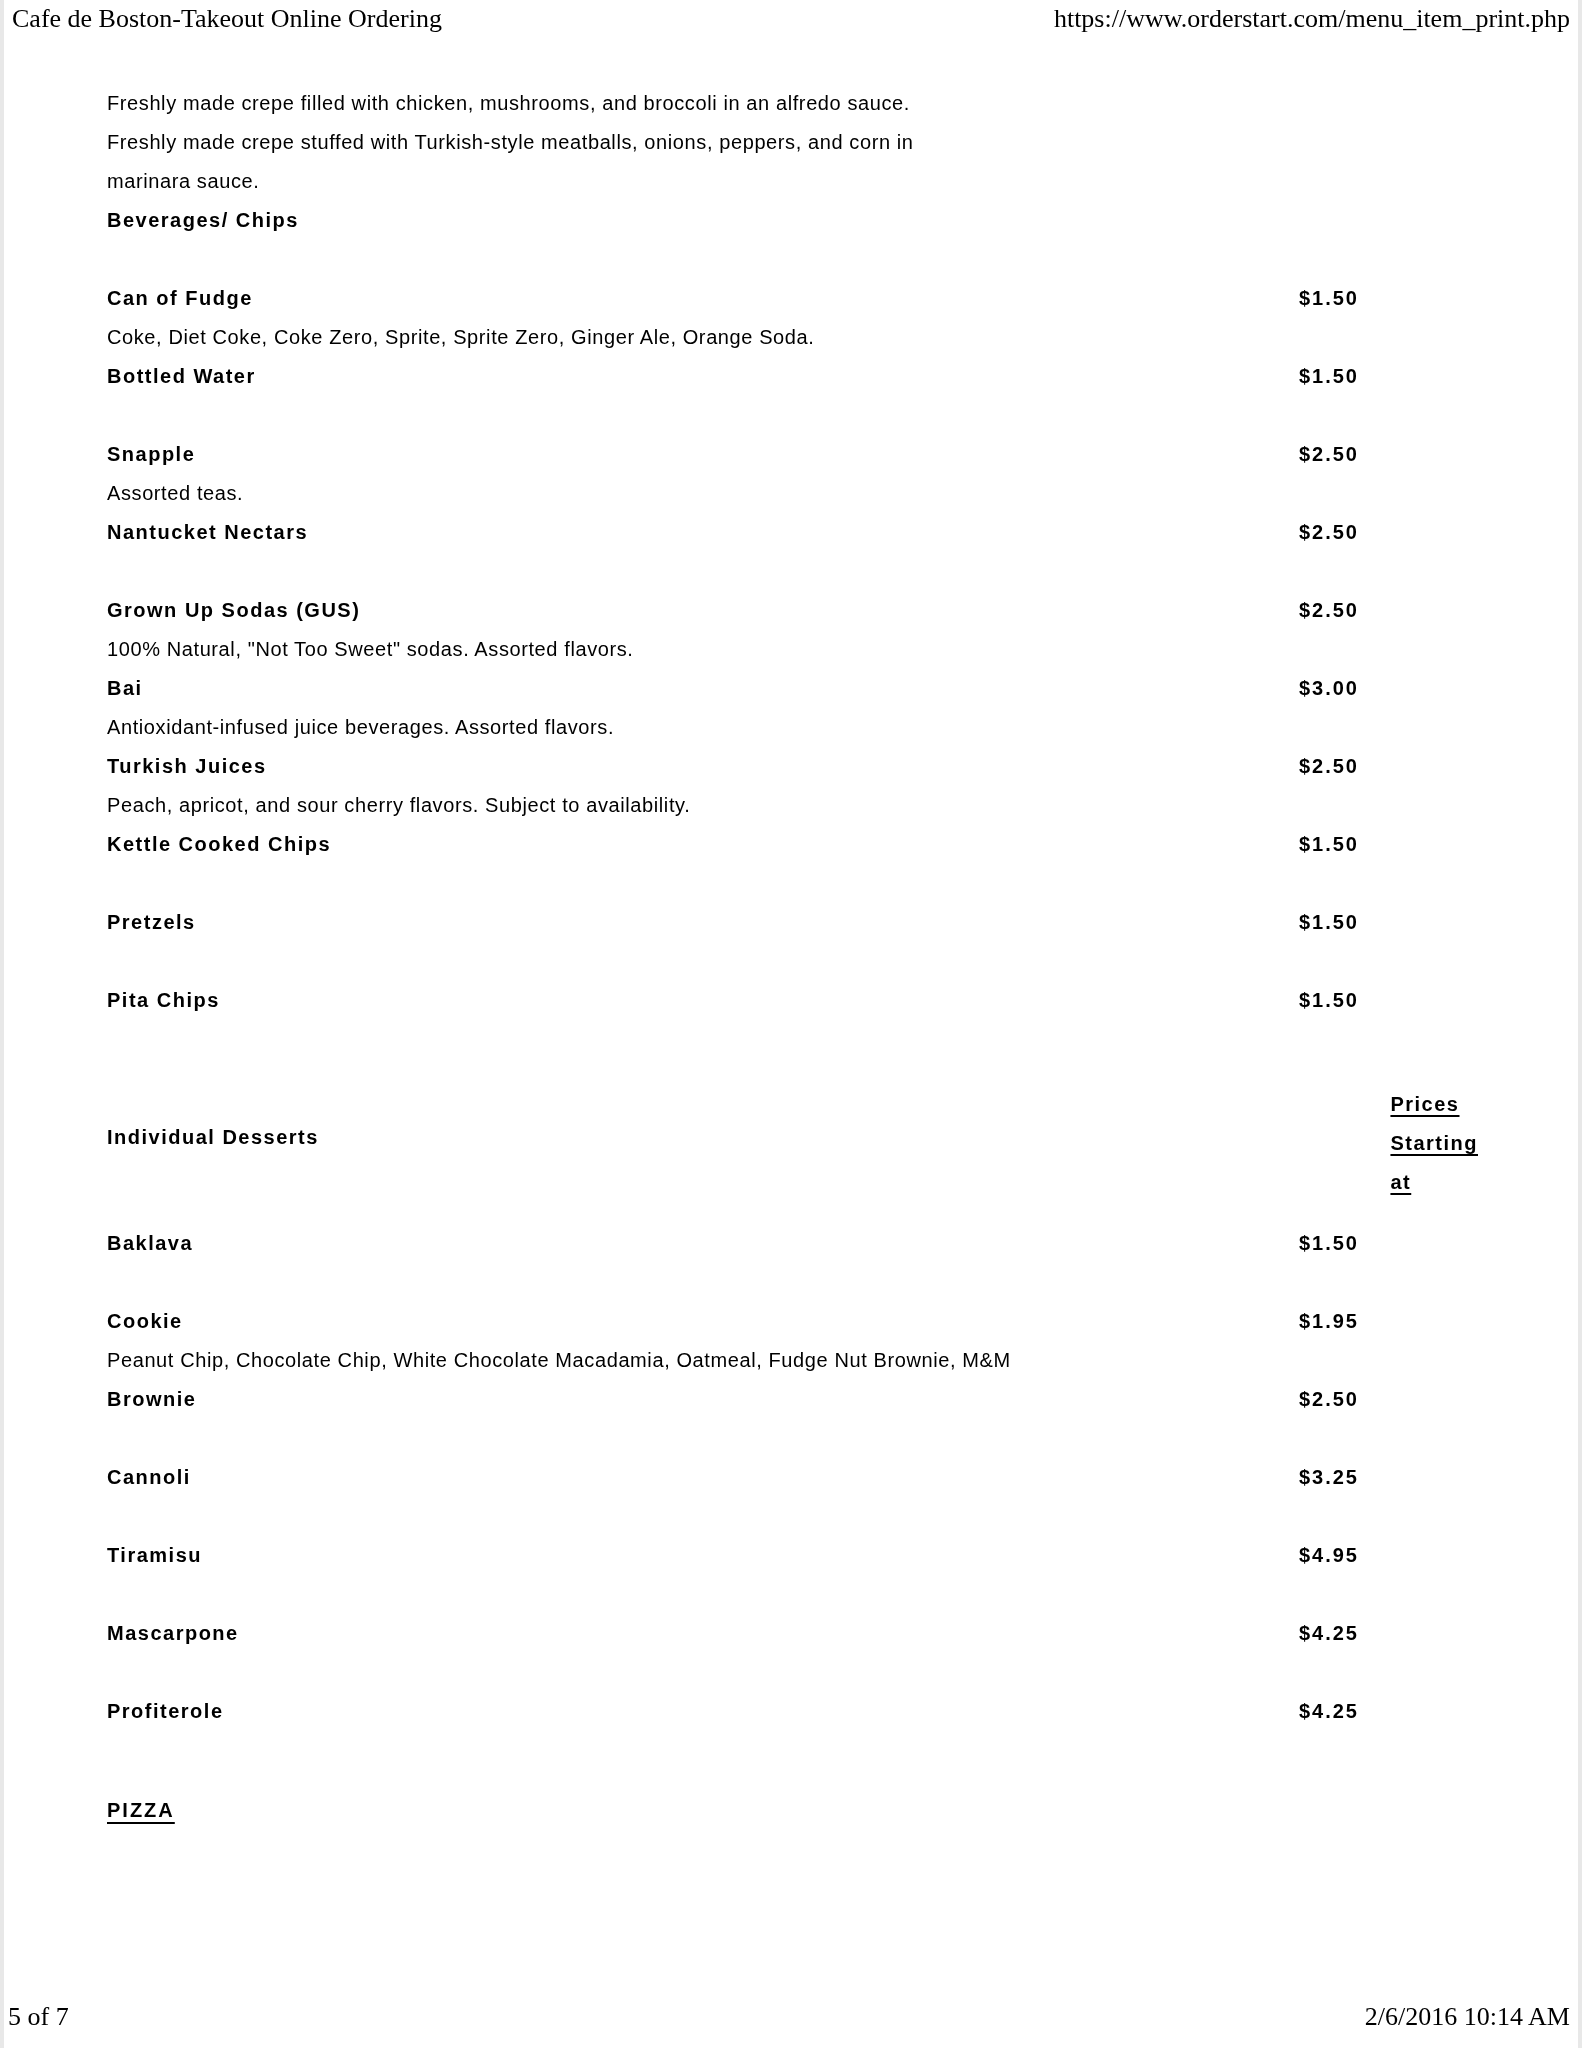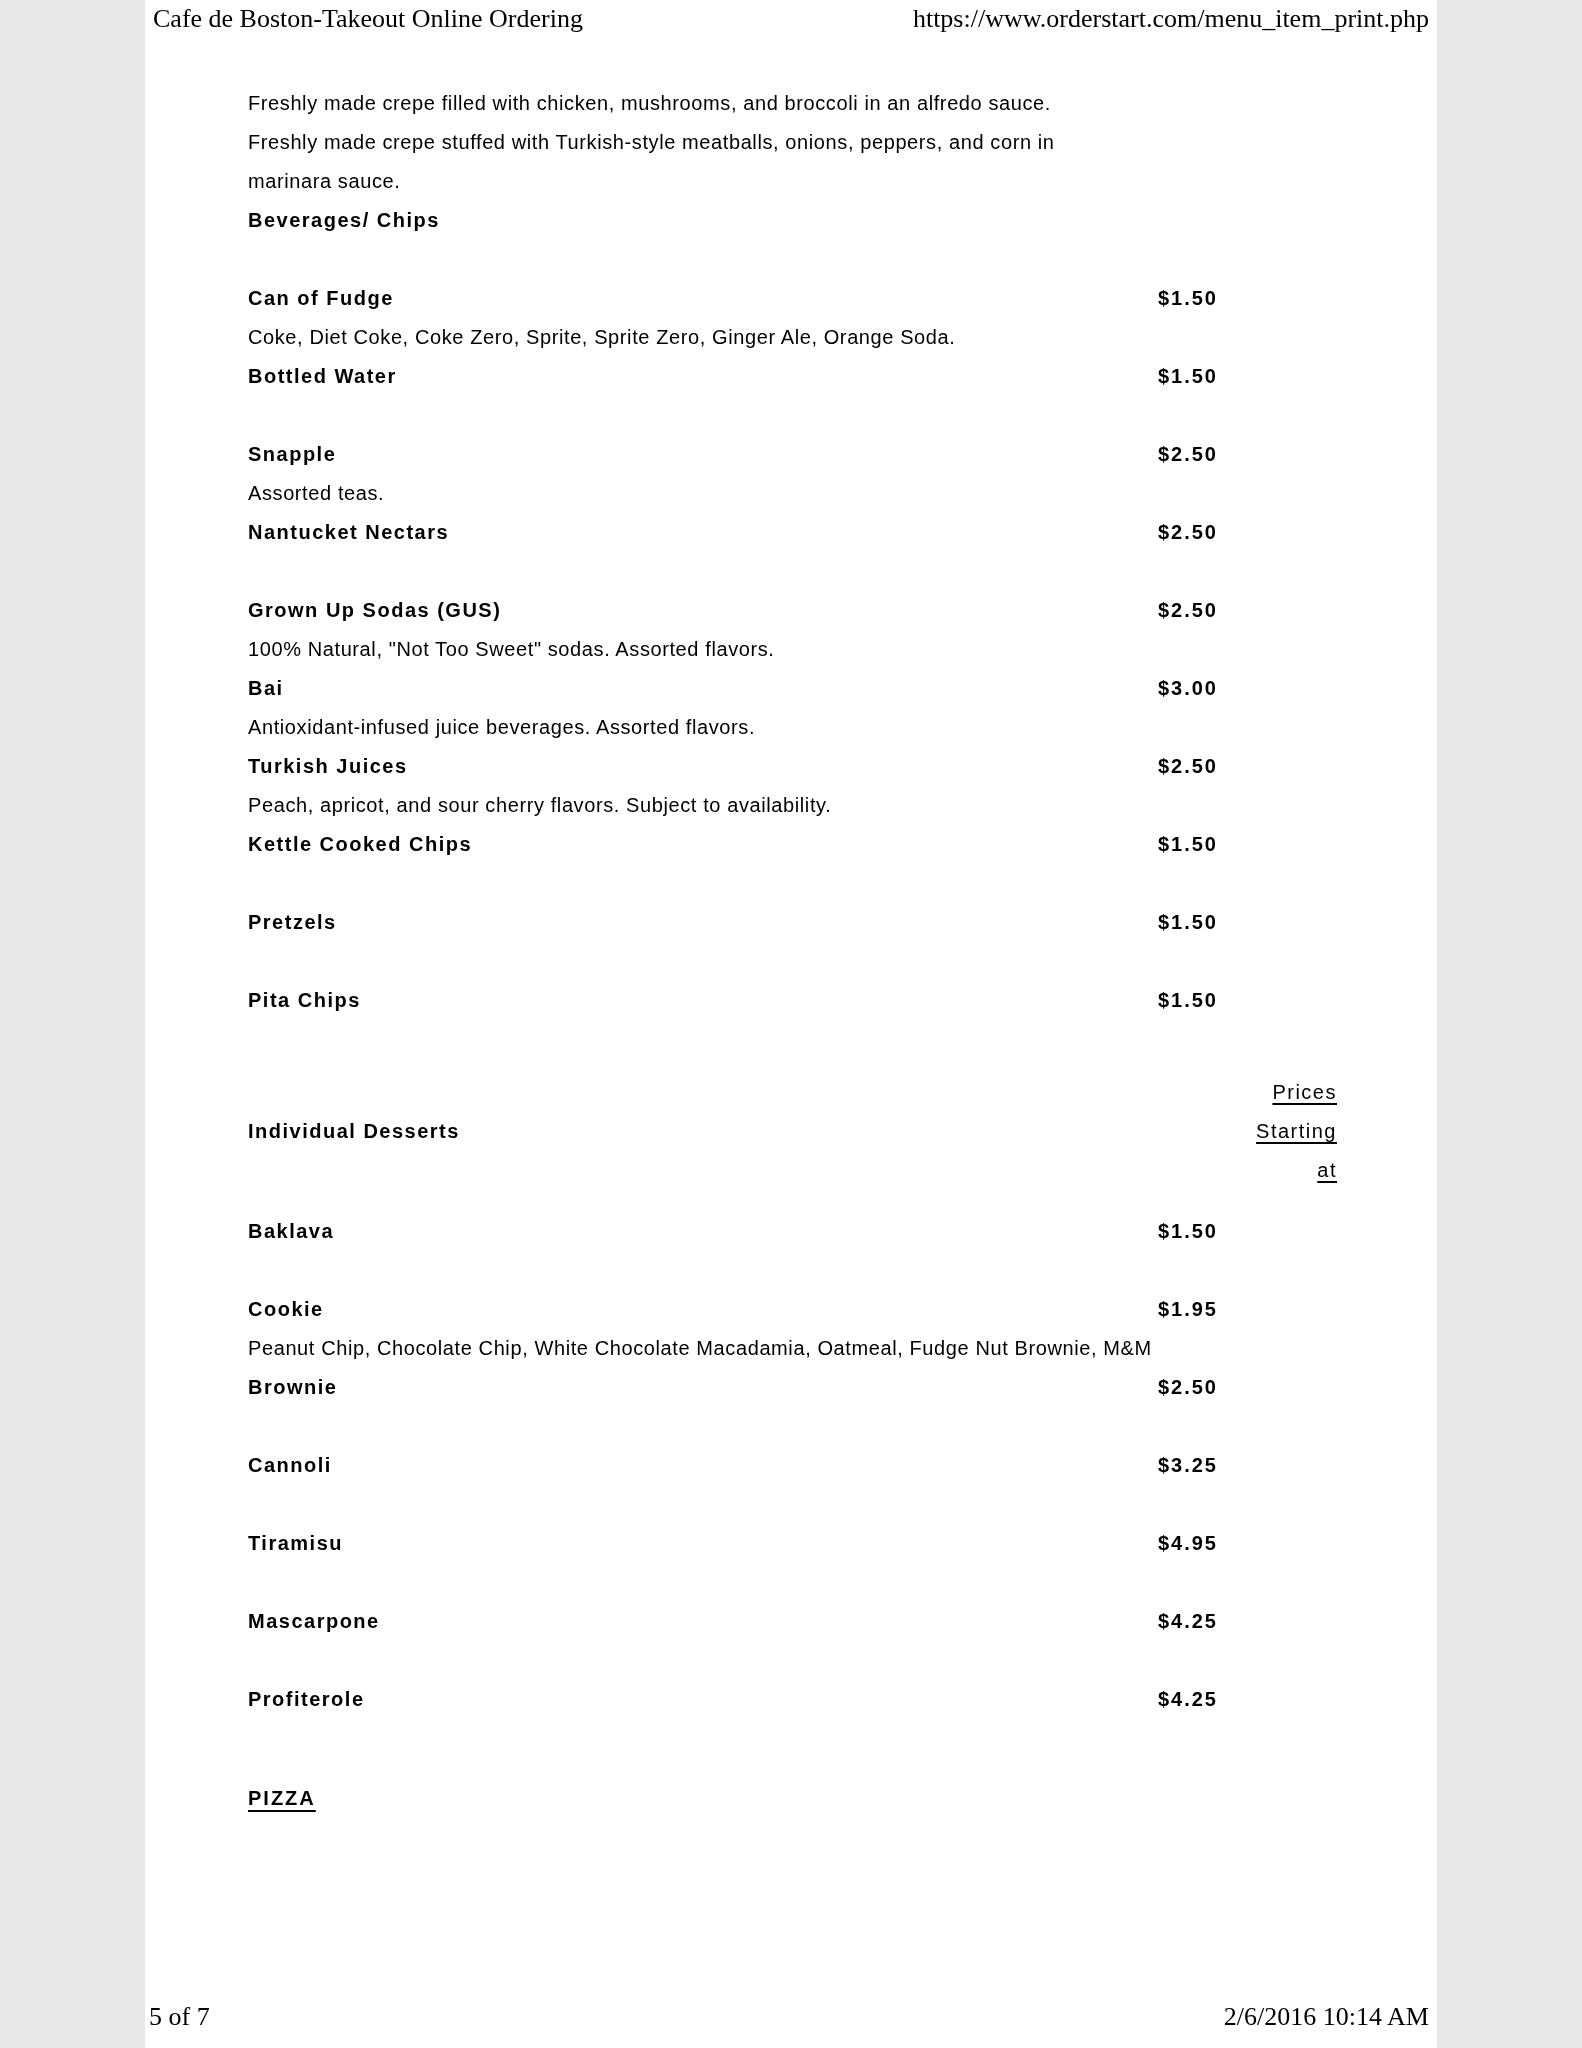--- a/index.html
+++ b/index.html
@@ -1,18 +1,18 @@
 <!DOCTYPE html>
 <html><head>
 <meta charset="utf-8">
 <style>
   * { margin: 0; padding: 0; box-sizing: border-box; }
   html, body { background: #e8e8e8; }
   .page {
-    width: 1292px;
+    width: 1574px;
     height: 2048px;
     position: relative;
     background: #ffffff;
     color: #000000;
     overflow: hidden;
     margin: 0 auto;
   }
   .page-header {
     position: absolute;
     top: 4px;
@@ -53,23 +53,24 @@
   .desserts-row {
     display: flex;
     align-items: center;
     margin-top: 14px;
     margin-bottom: 22px;
     min-height: 117px;
   }
   .desserts-title { font-weight: bold; letter-spacing: 1.5px; }
   .price-col-header {
     margin-left: auto;
-    text-align: right;
-    font-weight: normal;
+    text-align: left;
+    font-weight: bold;
     letter-spacing: 1.5px;
+    margin-top: 12px;
   }
   .price-col-header .hdr-line { display: block; text-decoration: underline; text-underline-offset: 4px; }
   .pizza-header {
     margin-top: 21px;
     font-weight: bold;
     letter-spacing: 2px;
     text-decoration: underline;
     text-underline-offset: 5px;
     min-height: 39px;
   }

